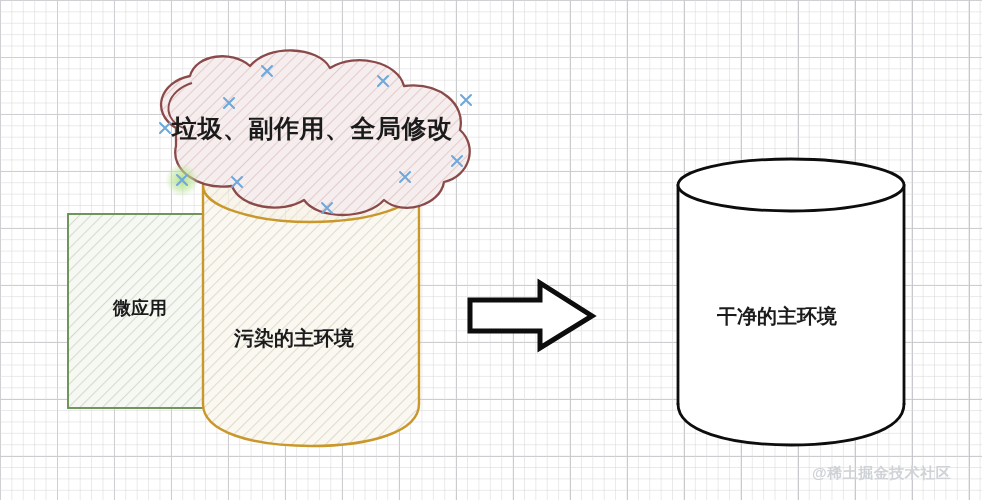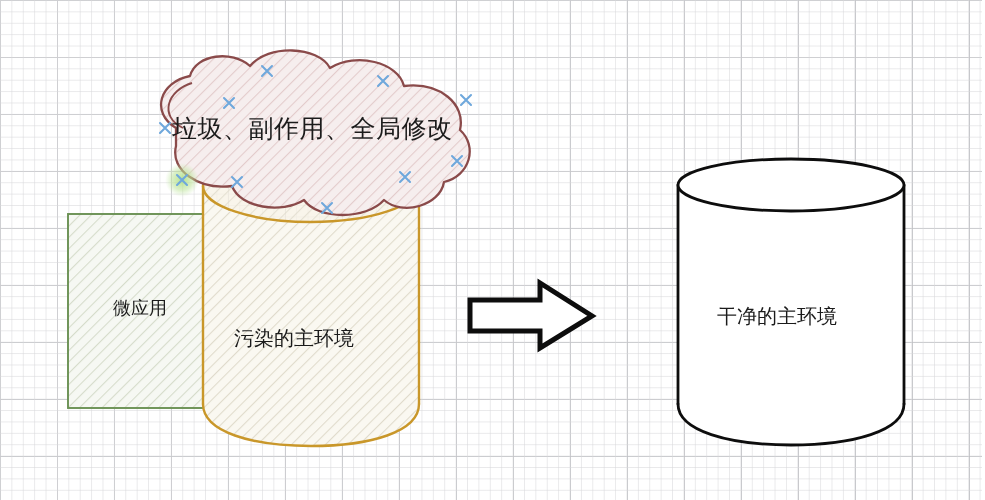--- a/index.html
+++ b/index.html
@@ -18,20 +18,21 @@
       linear-gradient(to bottom, rgba(215,215,218,0.55) 1px, transparent 1px),
       linear-gradient(to right, rgba(160,162,168,0.60) 1px, transparent 1px),
       linear-gradient(to bottom, rgba(160,162,168,0.60) 1px, transparent 1px);
     background-size:
       11.4px 11.4px,
       11.4px 11.4px,
       57px 57px,
       57px 57px;
     background-position: 0 1px, 1px 0, 0 1px, 1px 0;
     font-family: "Liberation Sans", "DejaVu Sans", sans-serif;
+    font-weight: bold;
   }
   #svg-layer {
     position: absolute;
     inset: 0;
     width: 985px;
     height: 500px;
   }
   .lbl {
     position: absolute;
     color: #1b1b1b;
@@ -230,14 +231,15 @@
   </svg>
 
   <div class="lbl" id="cloud-label">垃圾、副作用、全局修改</div>
 
   <div class="lbl" id="microapp-label">微应用</div>
 
   <div class="lbl" id="polluted-label">污染的主环境</div>
 
   <div class="lbl" id="clean-label">干净的主环境</div>
 
+  <div class="lbl" id="watermark">@稀土掘金技术社区</div>
 
 </div>
 
 </body></html>

